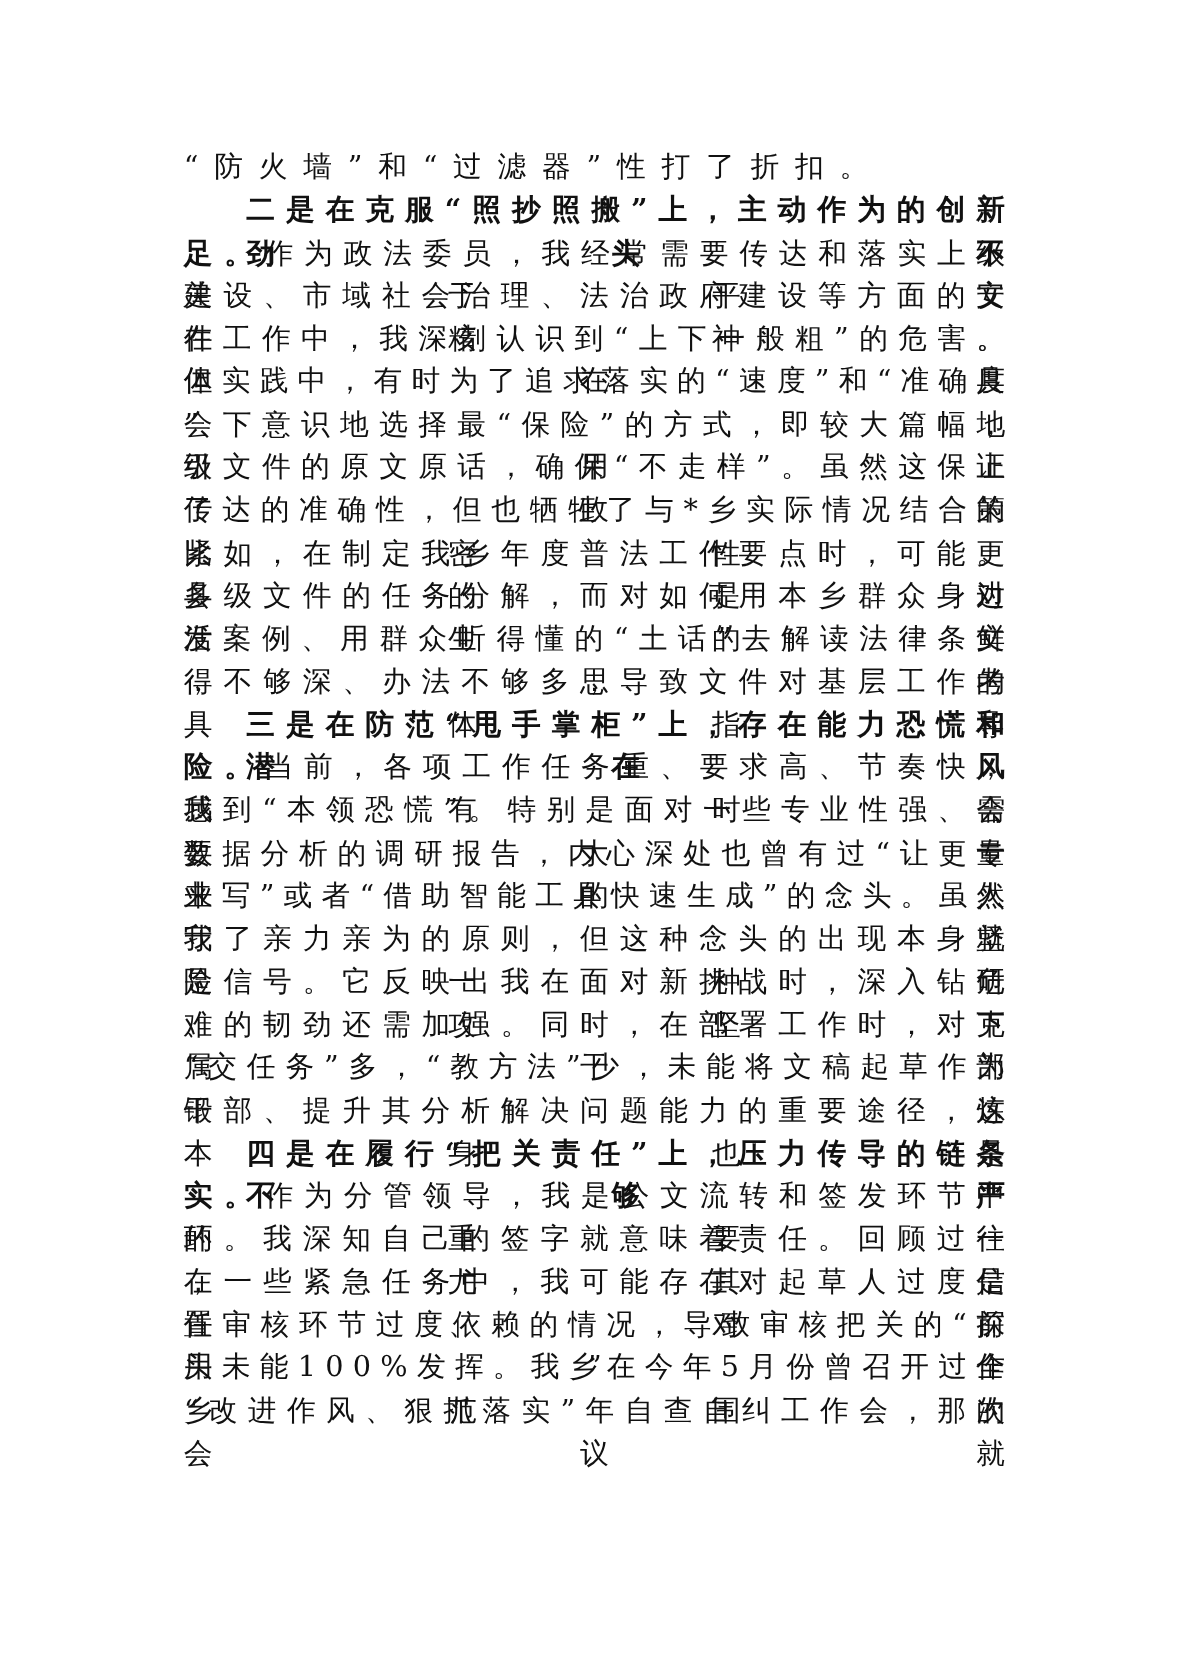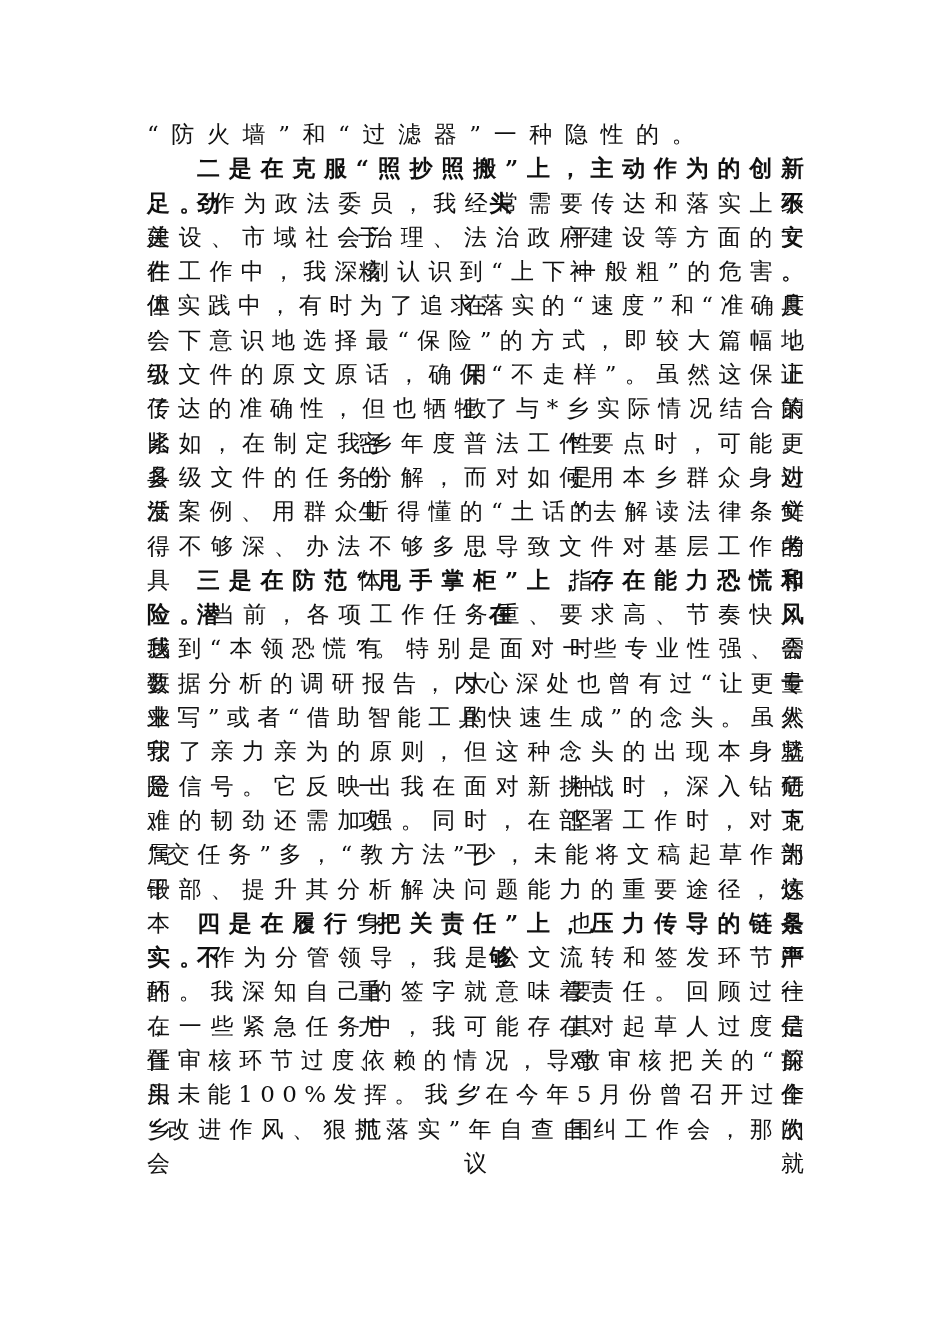--- a/index.html
+++ b/index.html
@@ -14,21 +14,21 @@
   }
   .line.last { text-align-last: left; letter-spacing: 12.6px; }
   .line.indent { padding-left: 50px; }
   .b { font-weight: bold; }
 </style>
 </head>
 <body>
 
 <div class="page">
 
-  <div class="line last">“防火墙”和“过滤器”一种隐性的。</div>
+  <div class="line last">“防火墙”和“过滤器”性打了折扣。</div>
 
   <div class="line indent" style="white-space: normal; word-spacing: 0px; font-size: 23px;"><span class="b"><span style="display: inline-block;">二</span> <span style="display: inline-block;">是</span> <span style="display: inline-block;">在</span> <span style="display: inline-block;">克</span> <span style="display: inline-block;">服</span> <span style="display: inline-block;">“</span> <span style="display: inline-block;">照</span> <span style="display: inline-block;">抄</span> <span style="display: inline-block;">照</span> <span style="display: inline-block;">搬</span> <span style="display: inline-block;">”</span> <span style="display: inline-block;">上</span> <span style="display: inline-block;">，</span> <span style="display: inline-block;">主</span> <span style="display: inline-block;">动</span> <span style="display: inline-block;">作</span> <span style="display: inline-block;">为</span> <span style="display: inline-block;">的</span> <span style="display: inline-block;">创</span> <span style="display: inline-block;">新</span> <span style="display: inline-block;">劲</span> <span style="display: inline-block;">头</span> <span style="display: inline-block;">不</span> </span></div>
   <div class="line" style="white-space: normal; word-spacing: 0px; font-size: 23px;"><span class="b"><span style="display: inline-block;">足</span> <span style="display: inline-block;">。</span> </span><span><span style="display: inline-block;">作</span> <span style="display: inline-block;">为</span> <span style="display: inline-block;">政</span> <span style="display: inline-block;">法</span> <span style="display: inline-block;">委</span> <span style="display: inline-block;">员</span> <span style="display: inline-block;">，</span> <span style="display: inline-block;">我</span> <span style="display: inline-block;">经</span> <span style="display: inline-block;">常</span> <span style="display: inline-block;">需</span> <span style="display: inline-block;">要</span> <span style="display: inline-block;">传</span> <span style="display: inline-block;">达</span> <span style="display: inline-block;">和</span> <span style="display: inline-block;">落</span> <span style="display: inline-block;">实</span> <span style="display: inline-block;">上</span> <span style="display: inline-block;">级</span> <span style="display: inline-block;">关</span> <span style="display: inline-block;">于</span> <span style="display: inline-block;">平</span> <span style="display: inline-block;">安</span> </span></div>
   <div class="line" style="white-space: normal; word-spacing: 0px; font-size: 23px;"><span style="display: inline-block;">建</span> <span style="display: inline-block;">设</span> <span style="display: inline-block;">、</span> <span style="display: inline-block;">市</span> <span style="display: inline-block;">域</span> <span style="display: inline-block;">社</span> <span style="display: inline-block;">会</span> <span style="display: inline-block;">治</span> <span style="display: inline-block;">理</span> <span style="display: inline-block;">、</span> <span style="display: inline-block;">法</span> <span style="display: inline-block;">治</span> <span style="display: inline-block;">政</span> <span style="display: inline-block;">府</span> <span style="display: inline-block;">建</span> <span style="display: inline-block;">设</span> <span style="display: inline-block;">等</span> <span style="display: inline-block;">方</span> <span style="display: inline-block;">面</span> <span style="display: inline-block;">的</span> <span style="display: inline-block;">文</span> <span style="display: inline-block;">件</span> <span style="display: inline-block;">精</span> <span style="display: inline-block;">神</span> <span style="display: inline-block;">。</span> </div>
   <div class="line" style="white-space: normal; word-spacing: 0px; font-size: 23px;"><span style="display: inline-block;">在</span> <span style="display: inline-block;">工</span> <span style="display: inline-block;">作</span> <span style="display: inline-block;">中</span> <span style="display: inline-block;">，</span> <span style="display: inline-block;">我</span> <span style="display: inline-block;">深</span> <span style="display: inline-block;">刻</span> <span style="display: inline-block;">认</span> <span style="display: inline-block;">识</span> <span style="display: inline-block;">到</span> <span style="display: inline-block;">“</span> <span style="display: inline-block;">上</span> <span style="display: inline-block;">下</span> <span style="display: inline-block;">一</span> <span style="display: inline-block;">般</span> <span style="display: inline-block;">粗</span> <span style="display: inline-block;">”</span> <span style="display: inline-block;">的</span> <span style="display: inline-block;">危</span> <span style="display: inline-block;">害</span> <span style="display: inline-block;">。</span> <span style="display: inline-block;">但</span> <span style="display: inline-block;">在</span> <span style="display: inline-block;">具</span> </div>
   <div class="line" style="white-space: normal; word-spacing: 0px; font-size: 23px;"><span style="display: inline-block;">体</span> <span style="display: inline-block;">实</span> <span style="display: inline-block;">践</span> <span style="display: inline-block;">中</span> <span style="display: inline-block;">，</span> <span style="display: inline-block;">有</span> <span style="display: inline-block;">时</span> <span style="display: inline-block;">为</span> <span style="display: inline-block;">了</span> <span style="display: inline-block;">追</span> <span style="display: inline-block;">求</span> <span style="display: inline-block;">落</span> <span style="display: inline-block;">实</span> <span style="display: inline-block;">的</span> <span style="display: inline-block;">“</span> <span style="display: inline-block;">速</span> <span style="display: inline-block;">度</span> <span style="display: inline-block;">”</span> <span style="display: inline-block;">和</span> <span style="display: inline-block;">“</span> <span style="display: inline-block;">准</span> <span style="display: inline-block;">确</span> <span style="display: inline-block;">度</span> <span style="display: inline-block;">”</span> <span style="display: inline-block;">，</span> </div>
   <div class="line" style="white-space: normal; word-spacing: 0px; font-size: 23px;"><span style="display: inline-block;">会</span> <span style="display: inline-block;">下</span> <span style="display: inline-block;">意</span> <span style="display: inline-block;">识</span> <span style="display: inline-block;">地</span> <span style="display: inline-block;">选</span> <span style="display: inline-block;">择</span> <span style="display: inline-block;">最</span> <span style="display: inline-block;">“</span> <span style="display: inline-block;">保</span> <span style="display: inline-block;">险</span> <span style="display: inline-block;">”</span> <span style="display: inline-block;">的</span> <span style="display: inline-block;">方</span> <span style="display: inline-block;">式</span> <span style="display: inline-block;">，</span> <span style="display: inline-block;">即</span> <span style="display: inline-block;">较</span> <span style="display: inline-block;">大</span> <span style="display: inline-block;">篇</span> <span style="display: inline-block;">幅</span> <span style="display: inline-block;">地</span> <span style="display: inline-block;">引</span> <span style="display: inline-block;">用</span> <span style="display: inline-block;">上</span> </div>
   <div class="line" style="white-space: normal; word-spacing: 0px; font-size: 23px;"><span style="display: inline-block;">级</span> <span style="display: inline-block;">文</span> <span style="display: inline-block;">件</span> <span style="display: inline-block;">的</span> <span style="display: inline-block;">原</span> <span style="display: inline-block;">文</span> <span style="display: inline-block;">原</span> <span style="display: inline-block;">话</span> <span style="display: inline-block;">，</span> <span style="display: inline-block;">确</span> <span style="display: inline-block;">保</span> <span style="display: inline-block;">“</span> <span style="display: inline-block;">不</span> <span style="display: inline-block;">走</span> <span style="display: inline-block;">样</span> <span style="display: inline-block;">”</span> <span style="display: inline-block;">。</span> <span style="display: inline-block;">虽</span> <span style="display: inline-block;">然</span> <span style="display: inline-block;">这</span> <span style="display: inline-block;">保</span> <span style="display: inline-block;">证</span> <span style="display: inline-block;">了</span> <span style="display: inline-block;">政</span> <span style="display: inline-block;">策</span> </div>
   <div class="line" style="white-space: normal; word-spacing: 0px; font-size: 23px;"><span style="display: inline-block;">传</span> <span style="display: inline-block;">达</span> <span style="display: inline-block;">的</span> <span style="display: inline-block;">准</span> <span style="display: inline-block;">确</span> <span style="display: inline-block;">性</span> <span style="display: inline-block;">，</span> <span style="display: inline-block;">但</span> <span style="display: inline-block;">也</span> <span style="display: inline-block;">牺</span> <span style="display: inline-block;">牲</span> <span style="display: inline-block;">了</span> <span style="display: inline-block;">与</span> <span style="display: inline-block;">*</span> <span style="display: inline-block;">乡</span> <span style="display: inline-block;">实</span> <span style="display: inline-block;">际</span> <span style="display: inline-block;">情</span> <span style="display: inline-block;">况</span> <span style="display: inline-block;">结</span> <span style="display: inline-block;">合</span> <span style="display: inline-block;">的</span> <span style="display: inline-block;">紧</span> <span style="display: inline-block;">密</span> <span style="display: inline-block;">性</span> <span style="display: inline-block;">。</span> </div>
   <div class="line" style="white-space: normal; word-spacing: 0px; font-size: 23px;"><span style="display: inline-block;">比</span> <span style="display: inline-block;">如</span> <span style="display: inline-block;">，</span> <span style="display: inline-block;">在</span> <span style="display: inline-block;">制</span> <span style="display: inline-block;">定</span> <span style="display: inline-block;">我</span> <span style="display: inline-block;">乡</span> <span style="display: inline-block;">年</span> <span style="display: inline-block;">度</span> <span style="display: inline-block;">普</span> <span style="display: inline-block;">法</span> <span style="display: inline-block;">工</span> <span style="display: inline-block;">作</span> <span style="display: inline-block;">要</span> <span style="display: inline-block;">点</span> <span style="display: inline-block;">时</span> <span style="display: inline-block;">，</span> <span style="display: inline-block;">可</span> <span style="display: inline-block;">能</span> <span style="display: inline-block;">更</span> <span style="display: inline-block;">多</span> <span style="display: inline-block;">的</span> <span style="display: inline-block;">是</span> <span style="display: inline-block;">对</span> </div>

